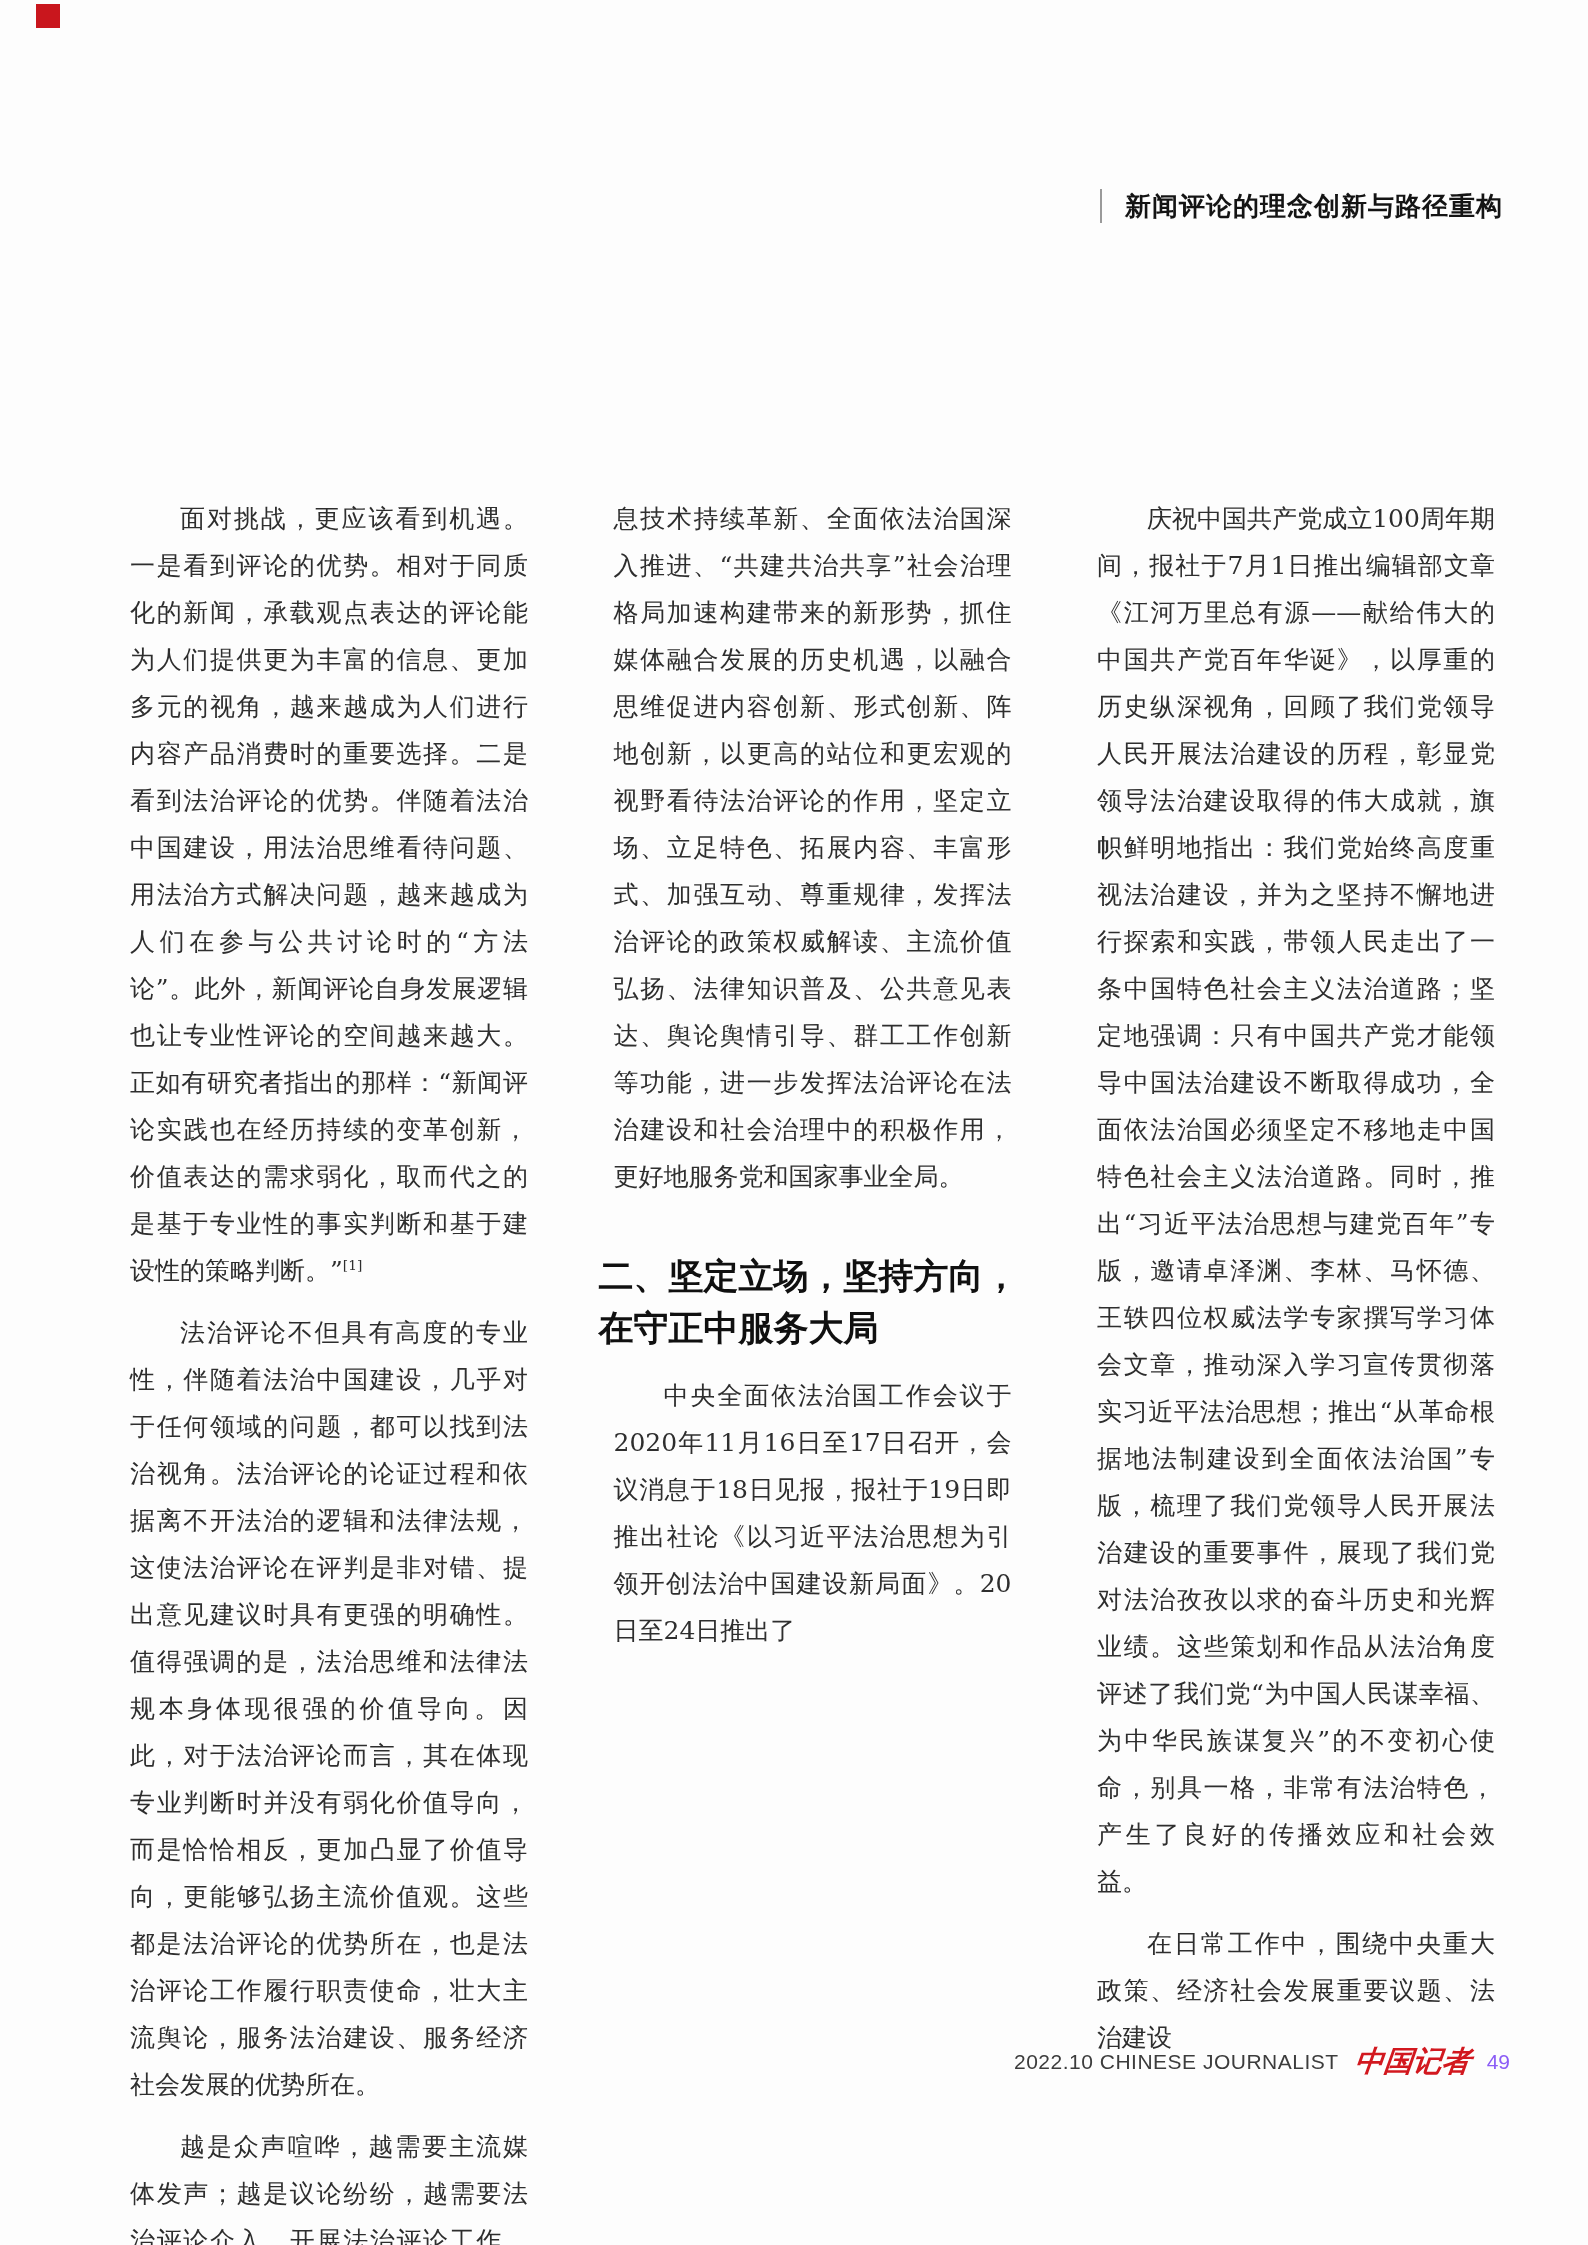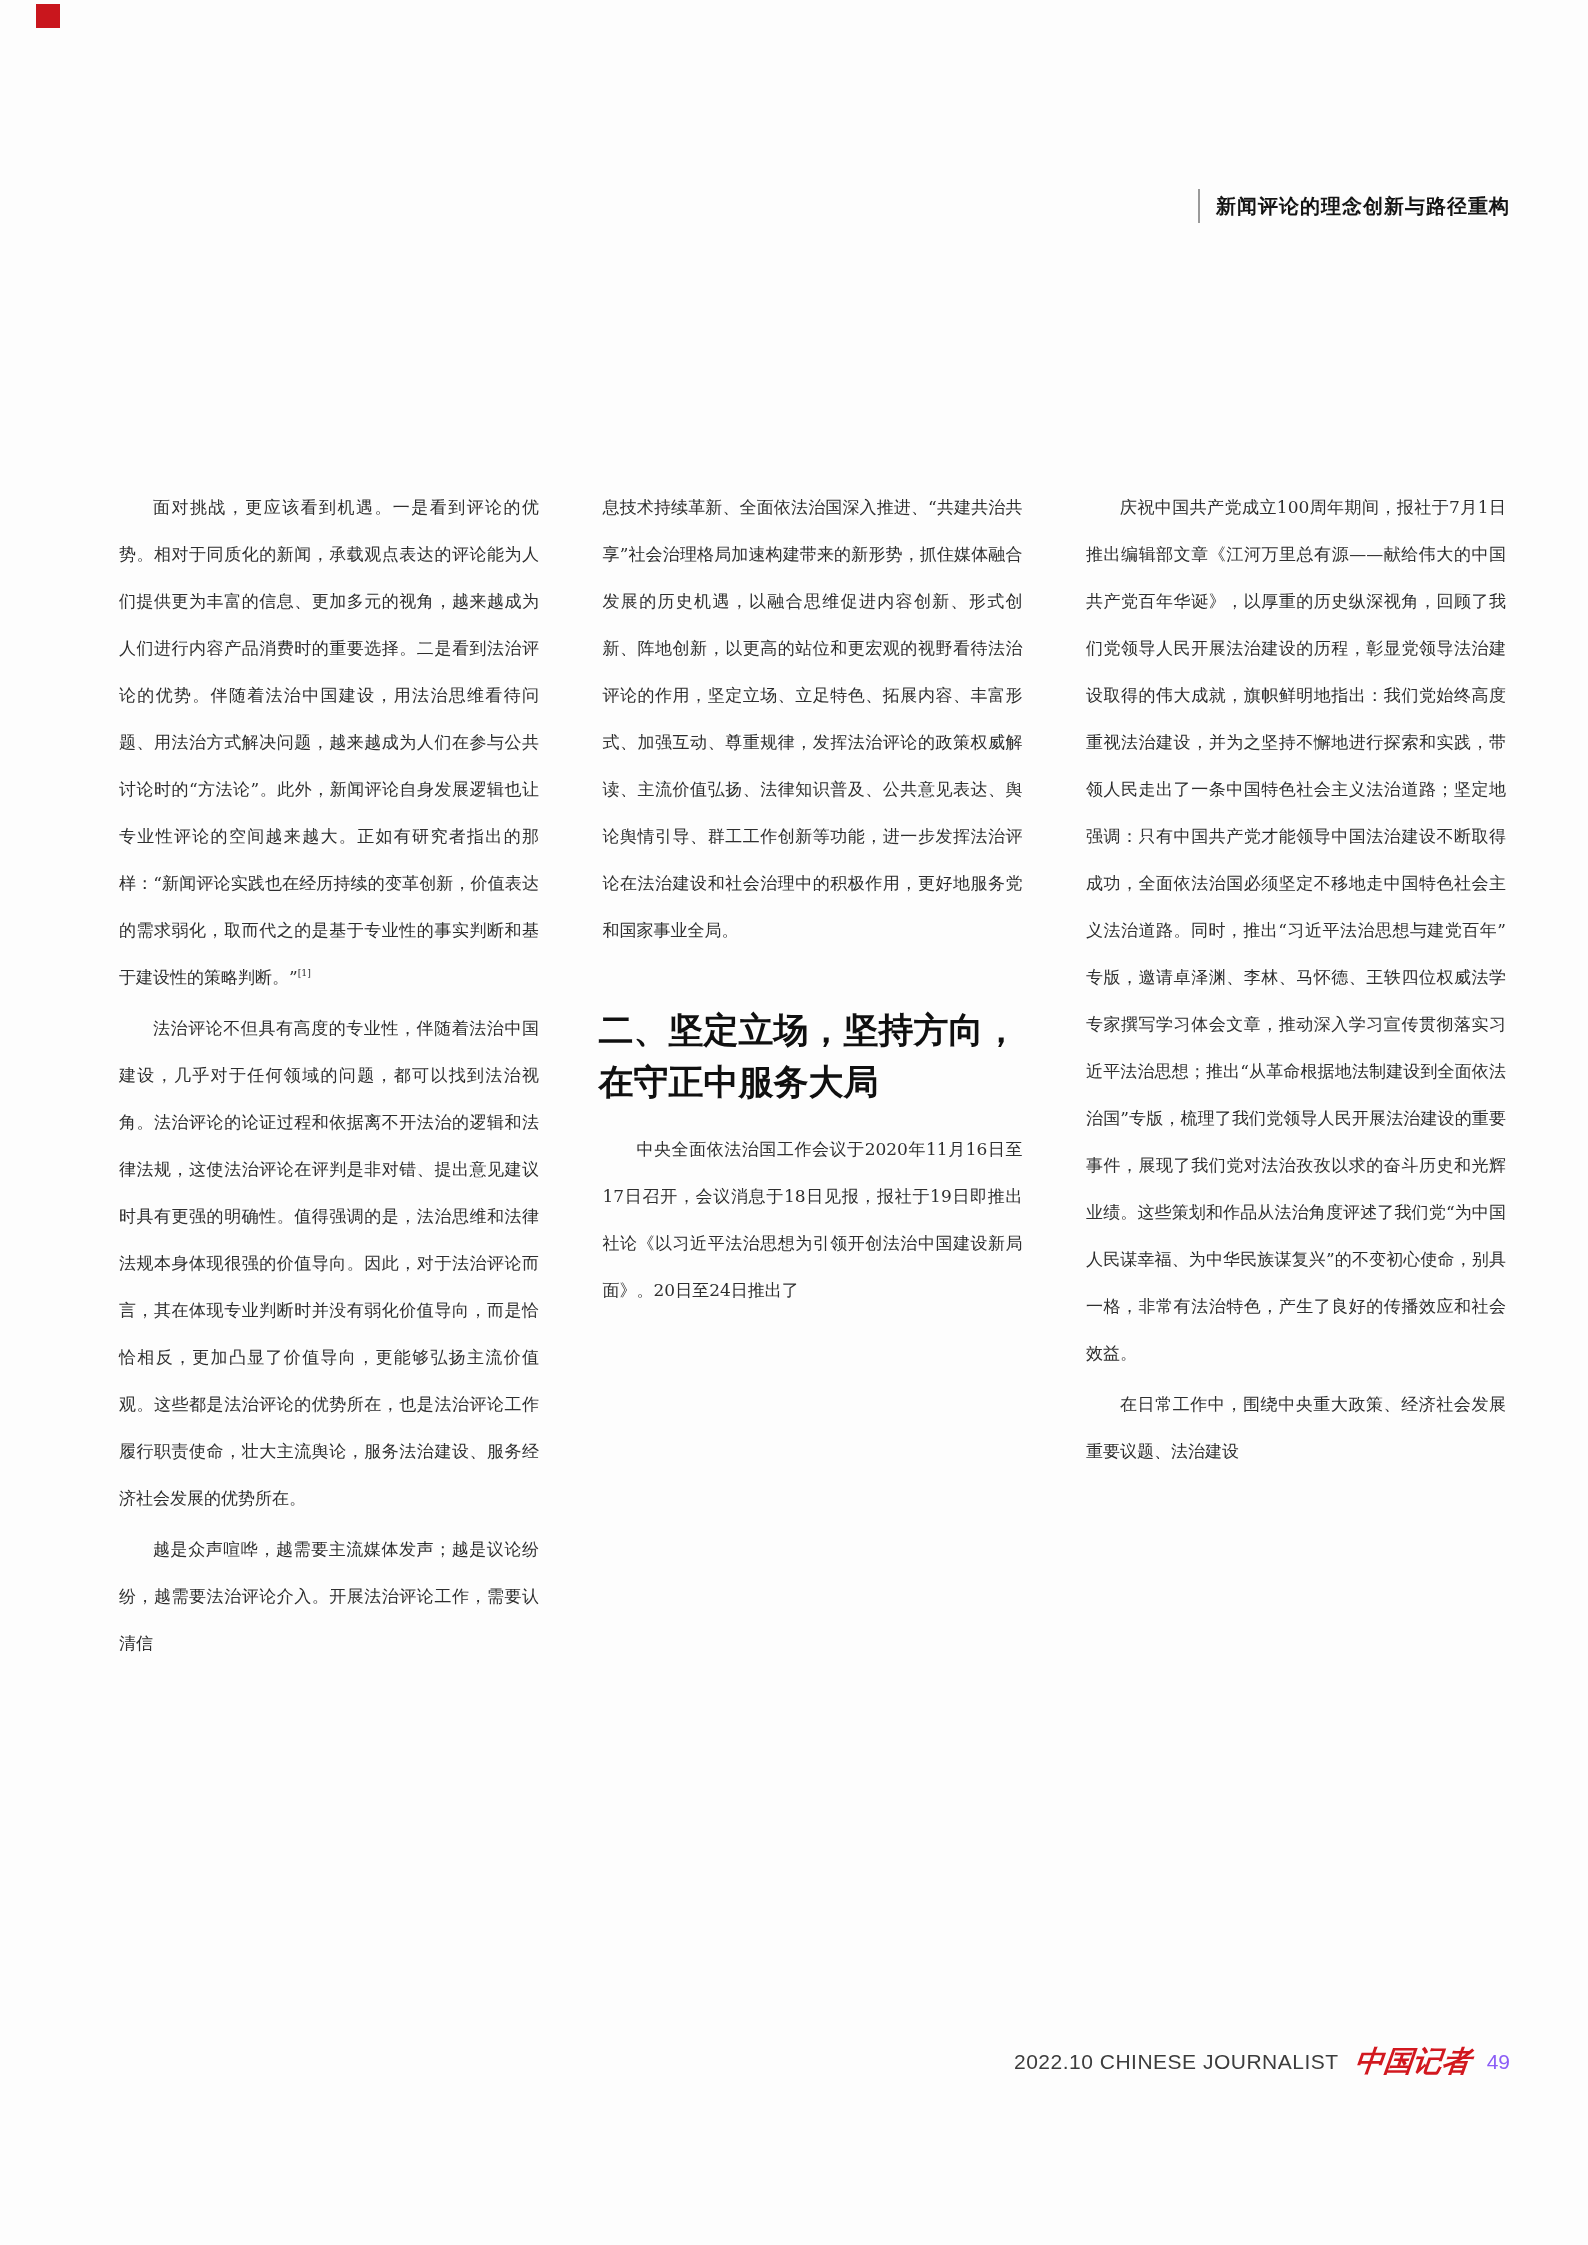--- a/index.html
+++ b/index.html
@@ -31,43 +31,43 @@
     align-items: center;
     height: 44px;
   }
   .head-rule {
     width: 2px;
     height: 34px;
     background: #9a9a9a;
     margin-right: 16px;
   }
   .head-title {
-    margin: 0;
+    margin: 7px;
     font-family: Liberation Sans, sans-serif;
     font-weight: 700;
-    font-size: 20px;
+    font-size: 26px;
     letter-spacing: 1px;
     color: #141414;
     white-space: nowrap;
   }
   .columns {
     position: absolute;
     left: 115px;
     top: 480px;
     width: 1395px;
     display: flex;
     justify-content: space-between;
   }
   .col {
     width: 428px;
     flex: 0 0 428px;
   }
   .para {
-    margin: 4px;
-    font-size: 17px;
+    margin: 15px;
+    font-size: 25px;
     line-height: 47px;
     color: #2e2e2e;
     text-align: justify;
     text-justify: inter-character;
     letter-spacing: 0;
   }
   .para.indent {
     text-indent: 2em;
   }
   .para sup {

